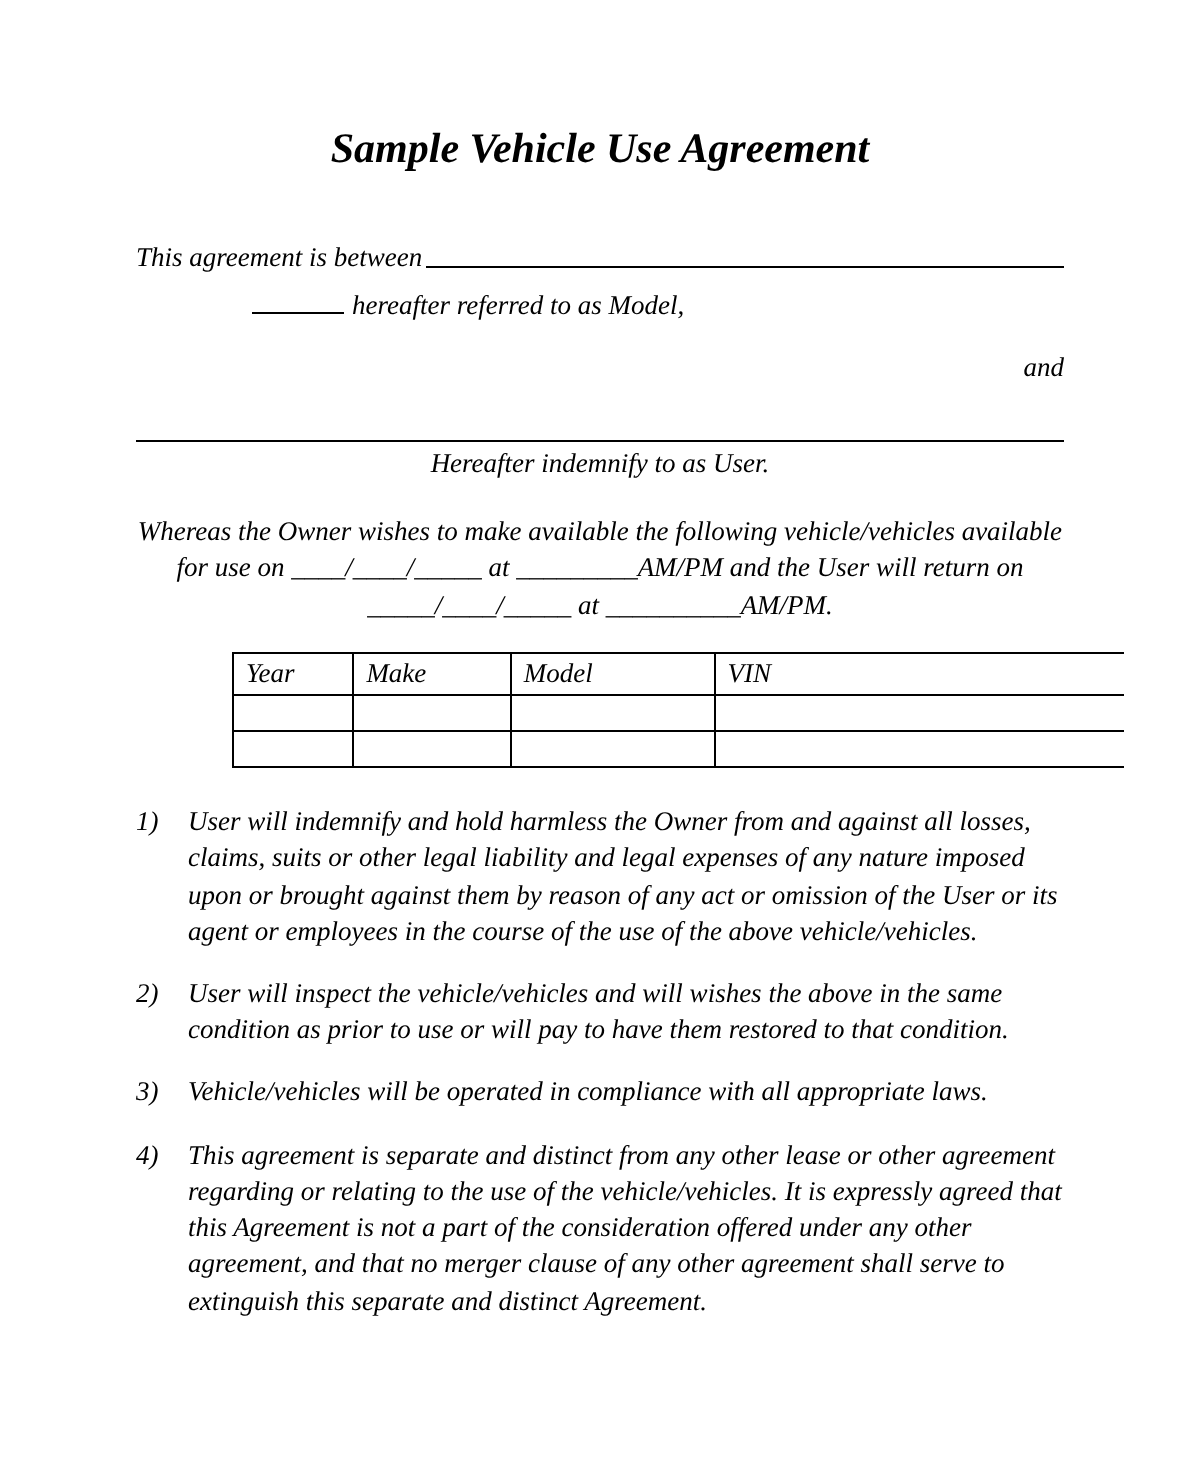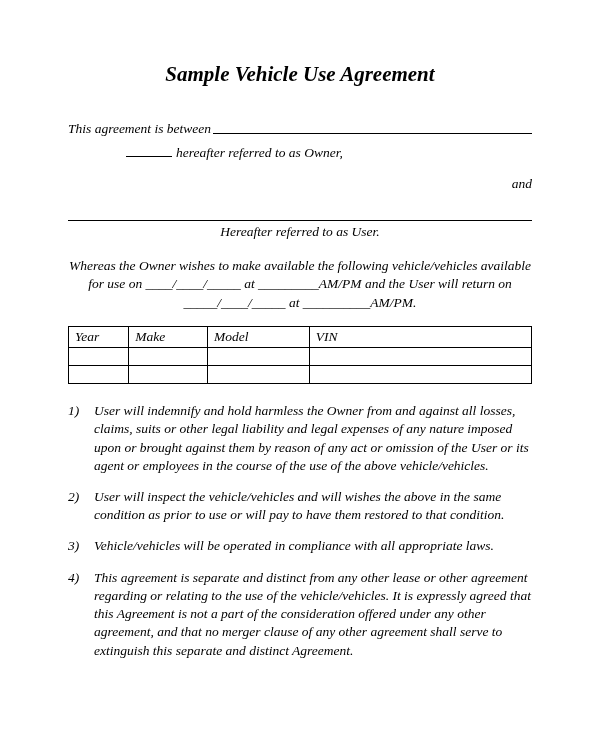--- a/index.html
+++ b/index.html
@@ -69,20 +69,21 @@
   }
   .paragraph {
     margin-top: 16px;
     text-align: center;
   }
   .vehicle-table {
     width: 100%;
     border-collapse: collapse;
     margin-top: 14px;
     font-size: 13.5px;
+    margin-left: 48px;
   }
   .vehicle-table td {
     border: 1px solid #000;
     padding: 1px 6px;
     height: 18px;
     vertical-align: top;
   }
   .col-year  { width: 13%; }
   .col-make  { width: 17%; }
   .col-model { width: 22%; }
@@ -106,28 +107,28 @@
 
   <h1 class="doc-title">Sample Vehicle Use Agreement</h1>
 
   <div class="intro-line">
     <span>This agreement is between</span>
     <span class="fill-line"></span>
   </div>
 
   <div class="owner-line">
     <span class="short-blank"></span>
-    <span>hereafter referred to as Owner,</span>
+    <span>hereafter referred to as Model,</span>
   </div>
 
   <div class="and-line">and</div>
 
   <div class="full-rule"></div>
 
-  <div class="user-ref-line">Hereafter referred to as User.</div>
+  <div class="user-ref-line">Hereafter indemnify to as User.</div>
 
   <p class="paragraph">Whereas the Owner wishes to make available the following vehicle/vehicles available for use on ____/____/_____ at _________AM/PM and the User will return on _____/____/_____ at __________AM/PM.</p>
 
   <table class="vehicle-table">
     <colgroup>
       <col class="col-year">
         <col class="col-make">
         <col class="col-model">
         <col class="col-vin">
     </colgroup>

